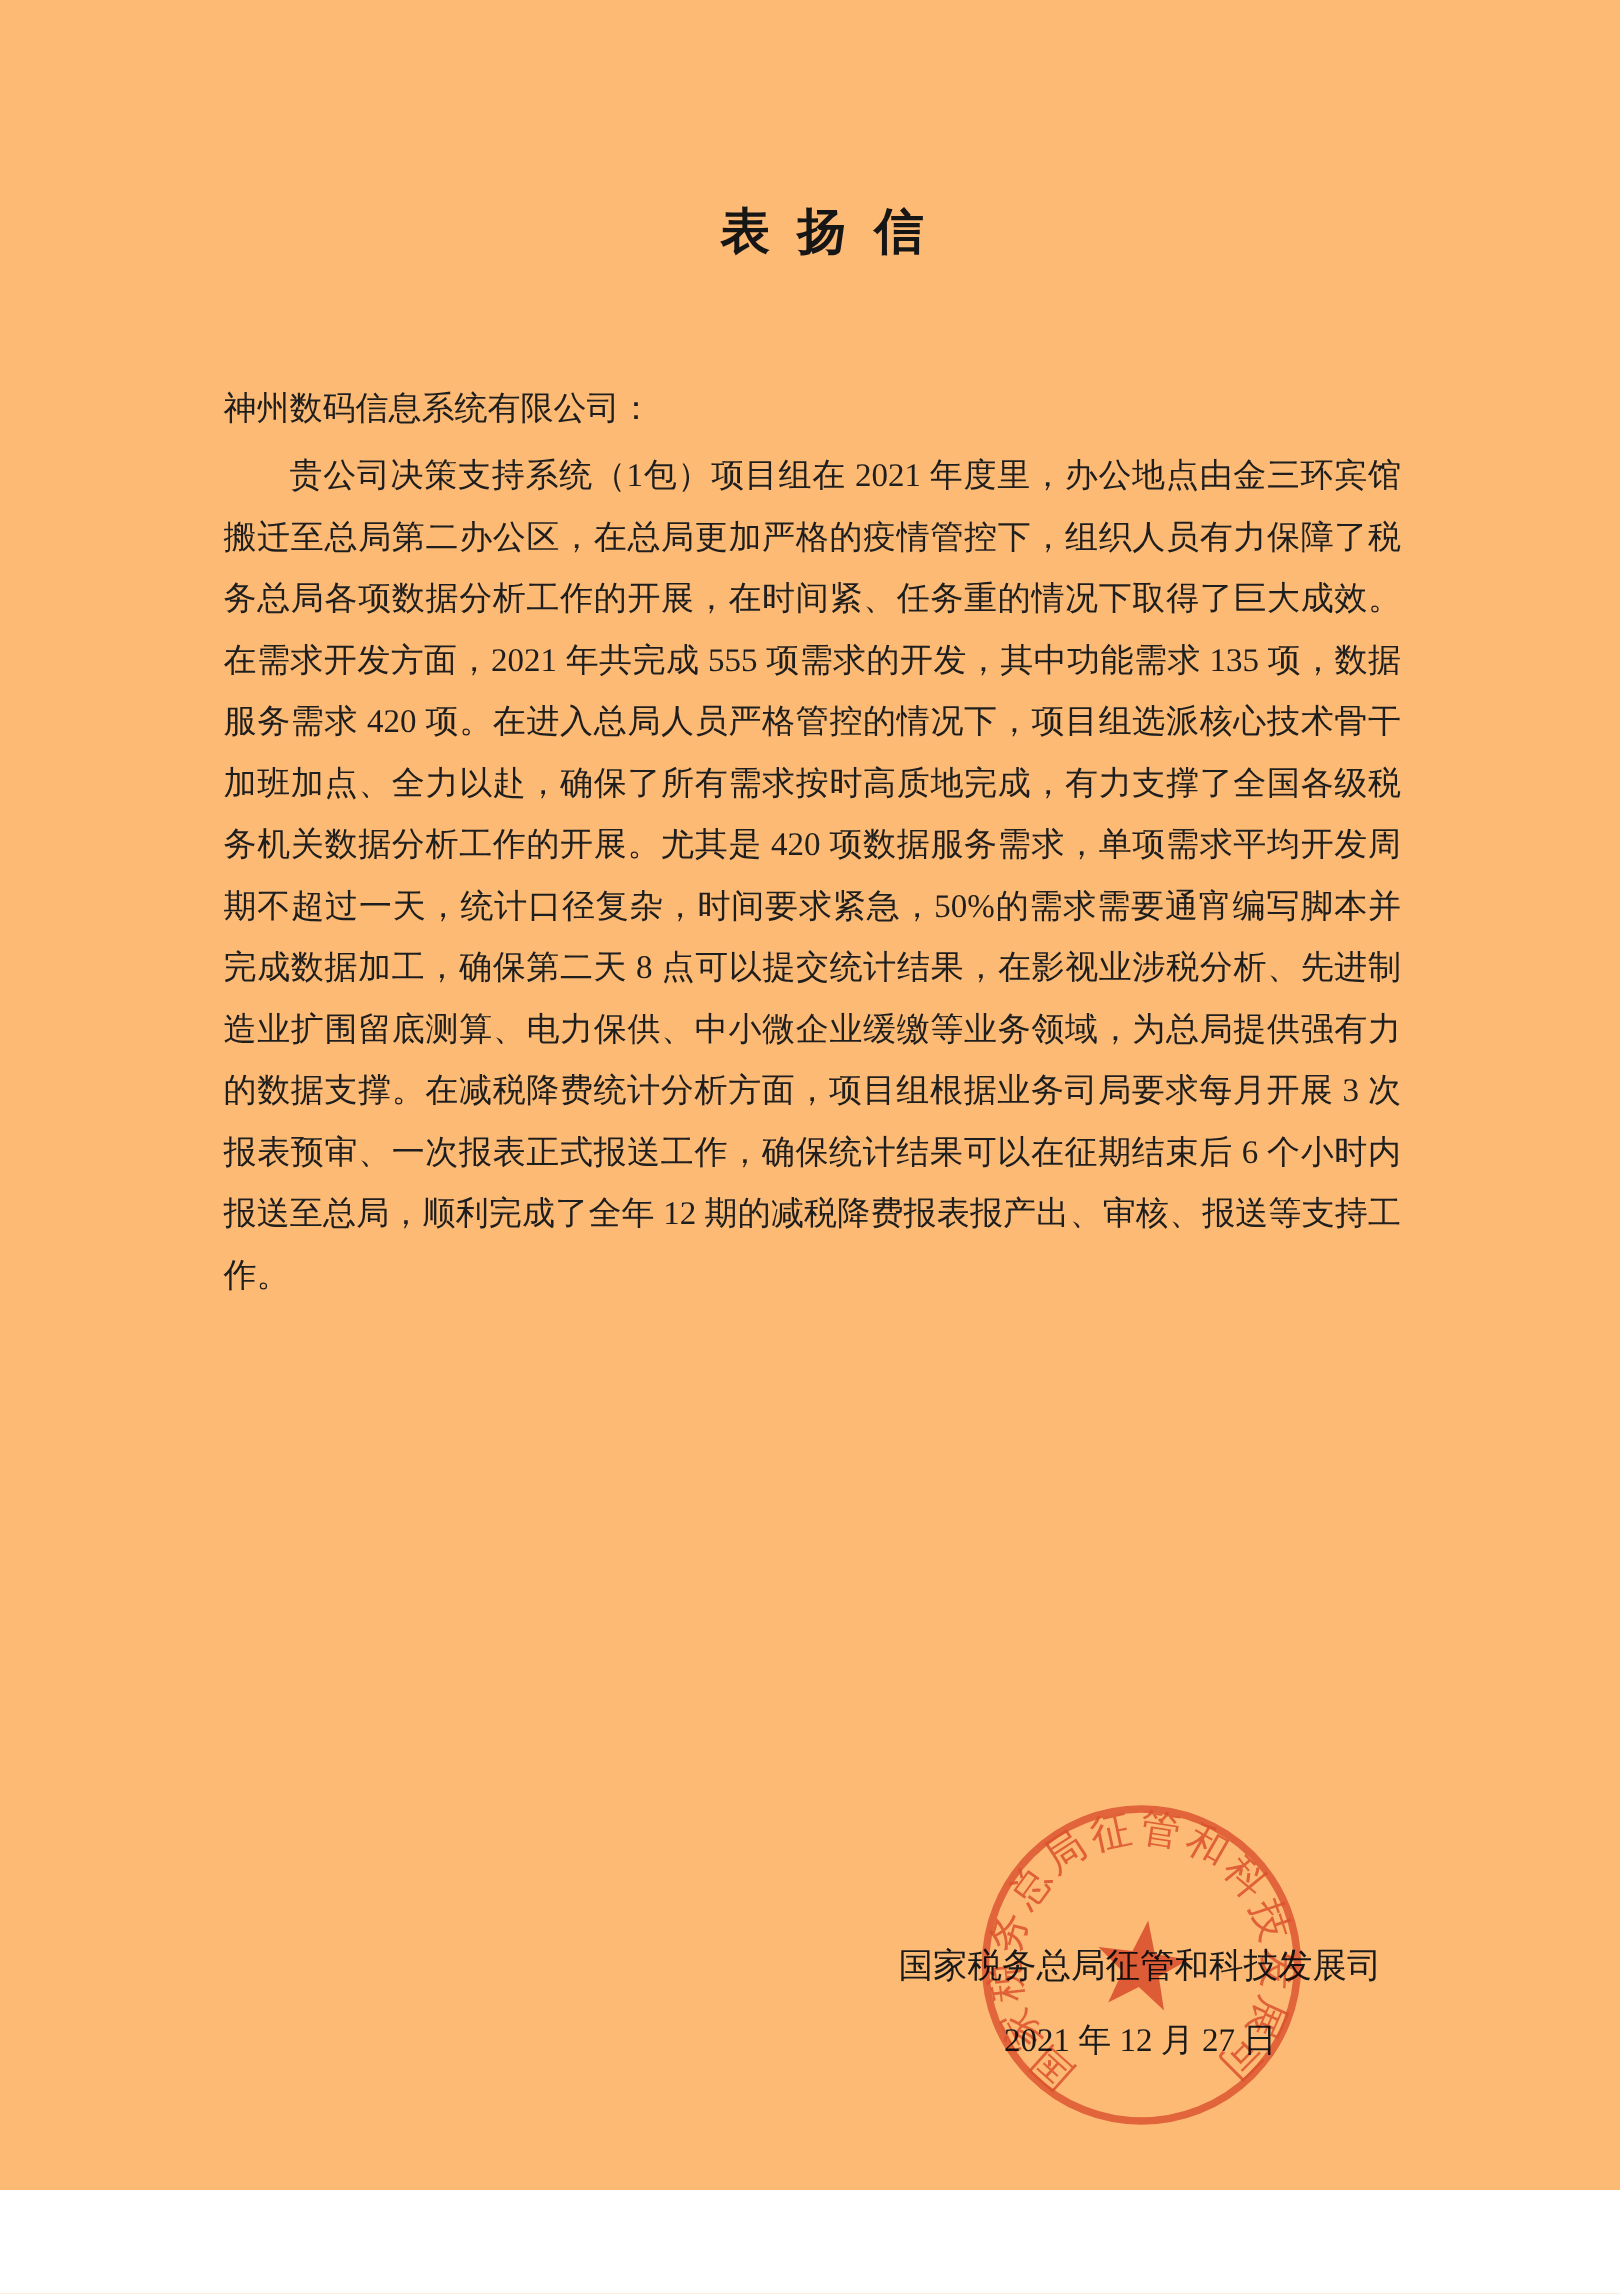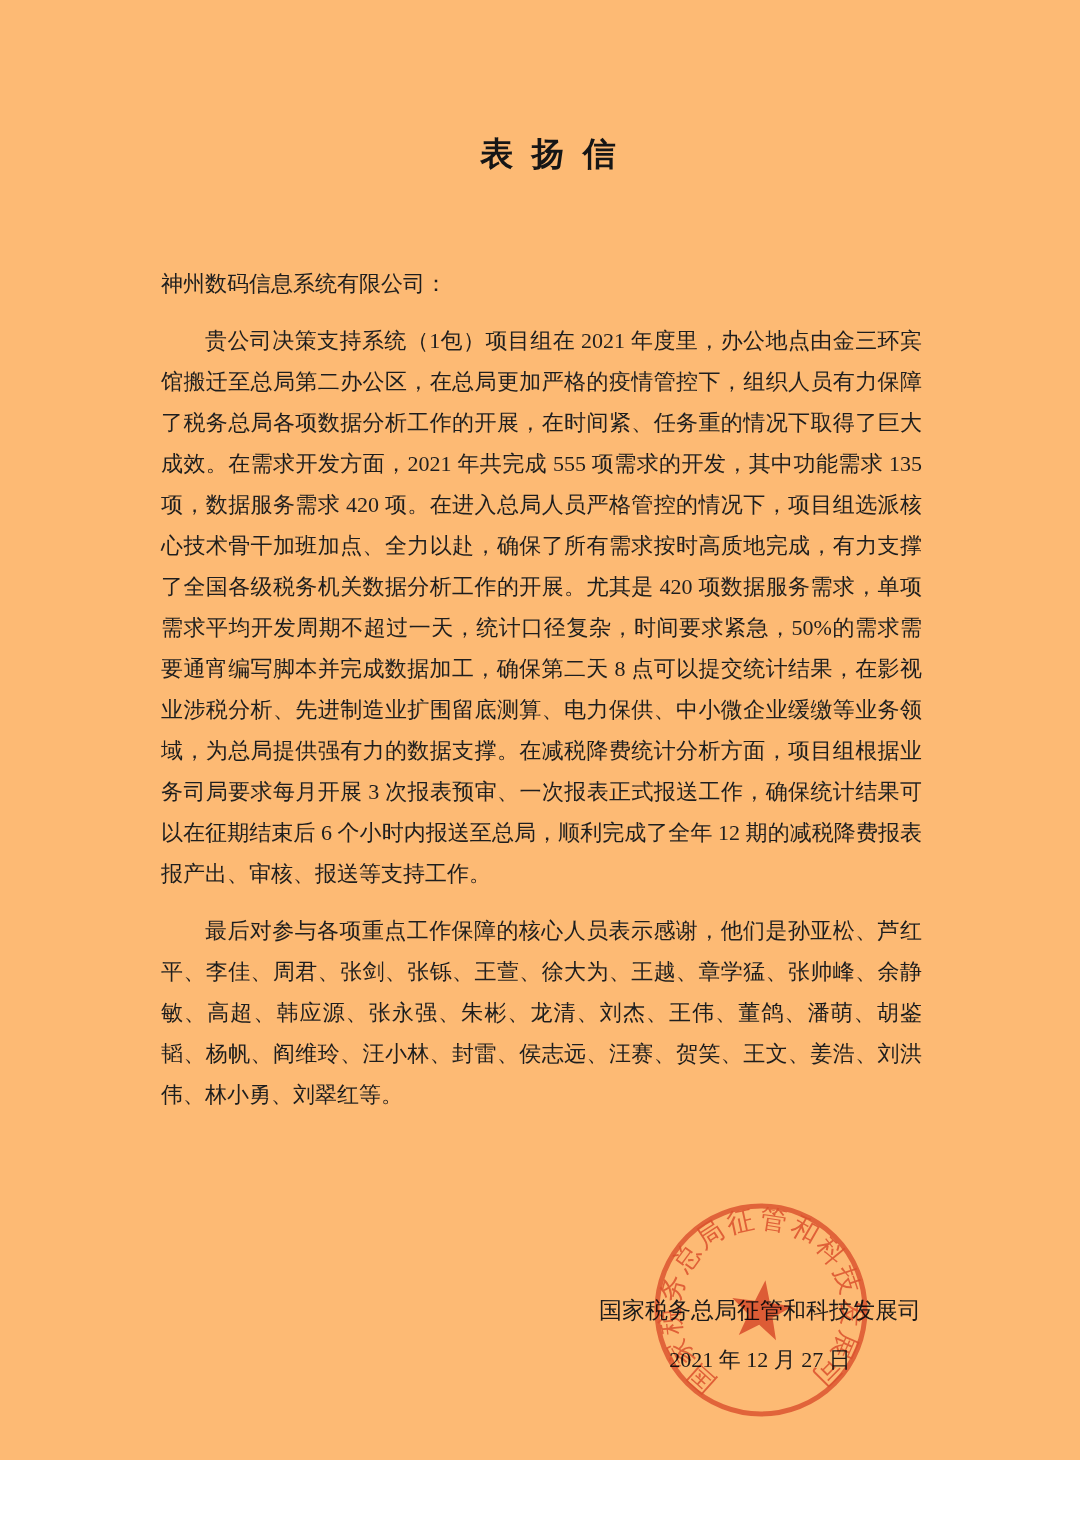--- a/index.html
+++ b/index.html
@@ -32,21 +32,21 @@
   .body-text {
     position: absolute;
     top: 247px;
     left: 145px;
     width: 793px;
     font-size: 22px;
     line-height: 41px;
     text-align: justify;
   }
   .body-text p {
-    margin: 16px;
+    margin: 4px;
   }
   .salutation {
     text-indent: 0;
   }
   .para {
     text-indent: 2em;
   }
   .sign-block {
     position: absolute;
     top: 1297px;
@@ -86,21 +86,20 @@
 </head>
 <body>
 
 <div class="page">
 
   <h1 class="title">表 扬 信</h1>
 
   <div class="body-text">
     <p class="salutation">神州数码信息系统有限公司：</p>
     <p class="para">贵公司决策支持系统（1包）项目组在 2021 年度里，办公地点由金三环宾馆搬迁至总局第二办公区，在总局更加严格的疫情管控下，组织人员有力保障了税务总局各项数据分析工作的开展，在时间紧、任务重的情况下取得了巨大成效。在需求开发方面，2021 年共完成 555 项需求的开发，其中功能需求 135 项，数据服务需求 420 项。在进入总局人员严格管控的情况下，项目组选派核心技术骨干加班加点、全力以赴，确保了所有需求按时高质地完成，有力支撑了全国各级税务机关数据分析工作的开展。尤其是 420 项数据服务需求，单项需求平均开发周期不超过一天，统计口径复杂，时间要求紧急，50%的需求需要通宵编写脚本并完成数据加工，确保第二天 8 点可以提交统计结果，在影视业涉税分析、先进制造业扩围留底测算、电力保供、中小微企业缓缴等业务领域，为总局提供强有力的数据支撑。在减税降费统计分析方面，项目组根据业务司局要求每月开展 3 次报表预审、一次报表正式报送工作，确保统计结果可以在征期结束后 6 个小时内报送至总局，顺利完成了全年 12 期的减税降费报表报产出、审核、报送等支持工作。</p>
-    <p class="para">最后对参与各项重点工作保障的核心人员表示感谢，他们是孙亚松、芦红平、李佳、周君、张剑、张铄、王萱、徐大为、王越、章学猛、张帅峰、余静敏、高超、韩应源、张永强、朱彬、龙清、刘杰、王伟、董鸽、潘萌、胡鉴韬、杨帆、阎维玲、汪小林、封雷、侯志远、汪赛、贺笑、王文、姜浩、刘洪伟、林小勇、刘翠红等。</p>
   </div>
 
   <div class="sign-block">
     <div class="signature">国家税务总局征管和科技发展司</div>
     <div class="sign-date">2021 年 12 月 27 日</div>
   </div>
 
   <div class="seal">
     <svg width="222" height="222" viewBox="0 0 222 222" xmlns="http://www.w3.org/2000/svg" xmlns:xlink="http://www.w3.org/1999/xlink">
       <circle cx="111" cy="111" r="104" fill="none" stroke="#d85a4a" stroke-width="5" opacity="0.82"></circle>

